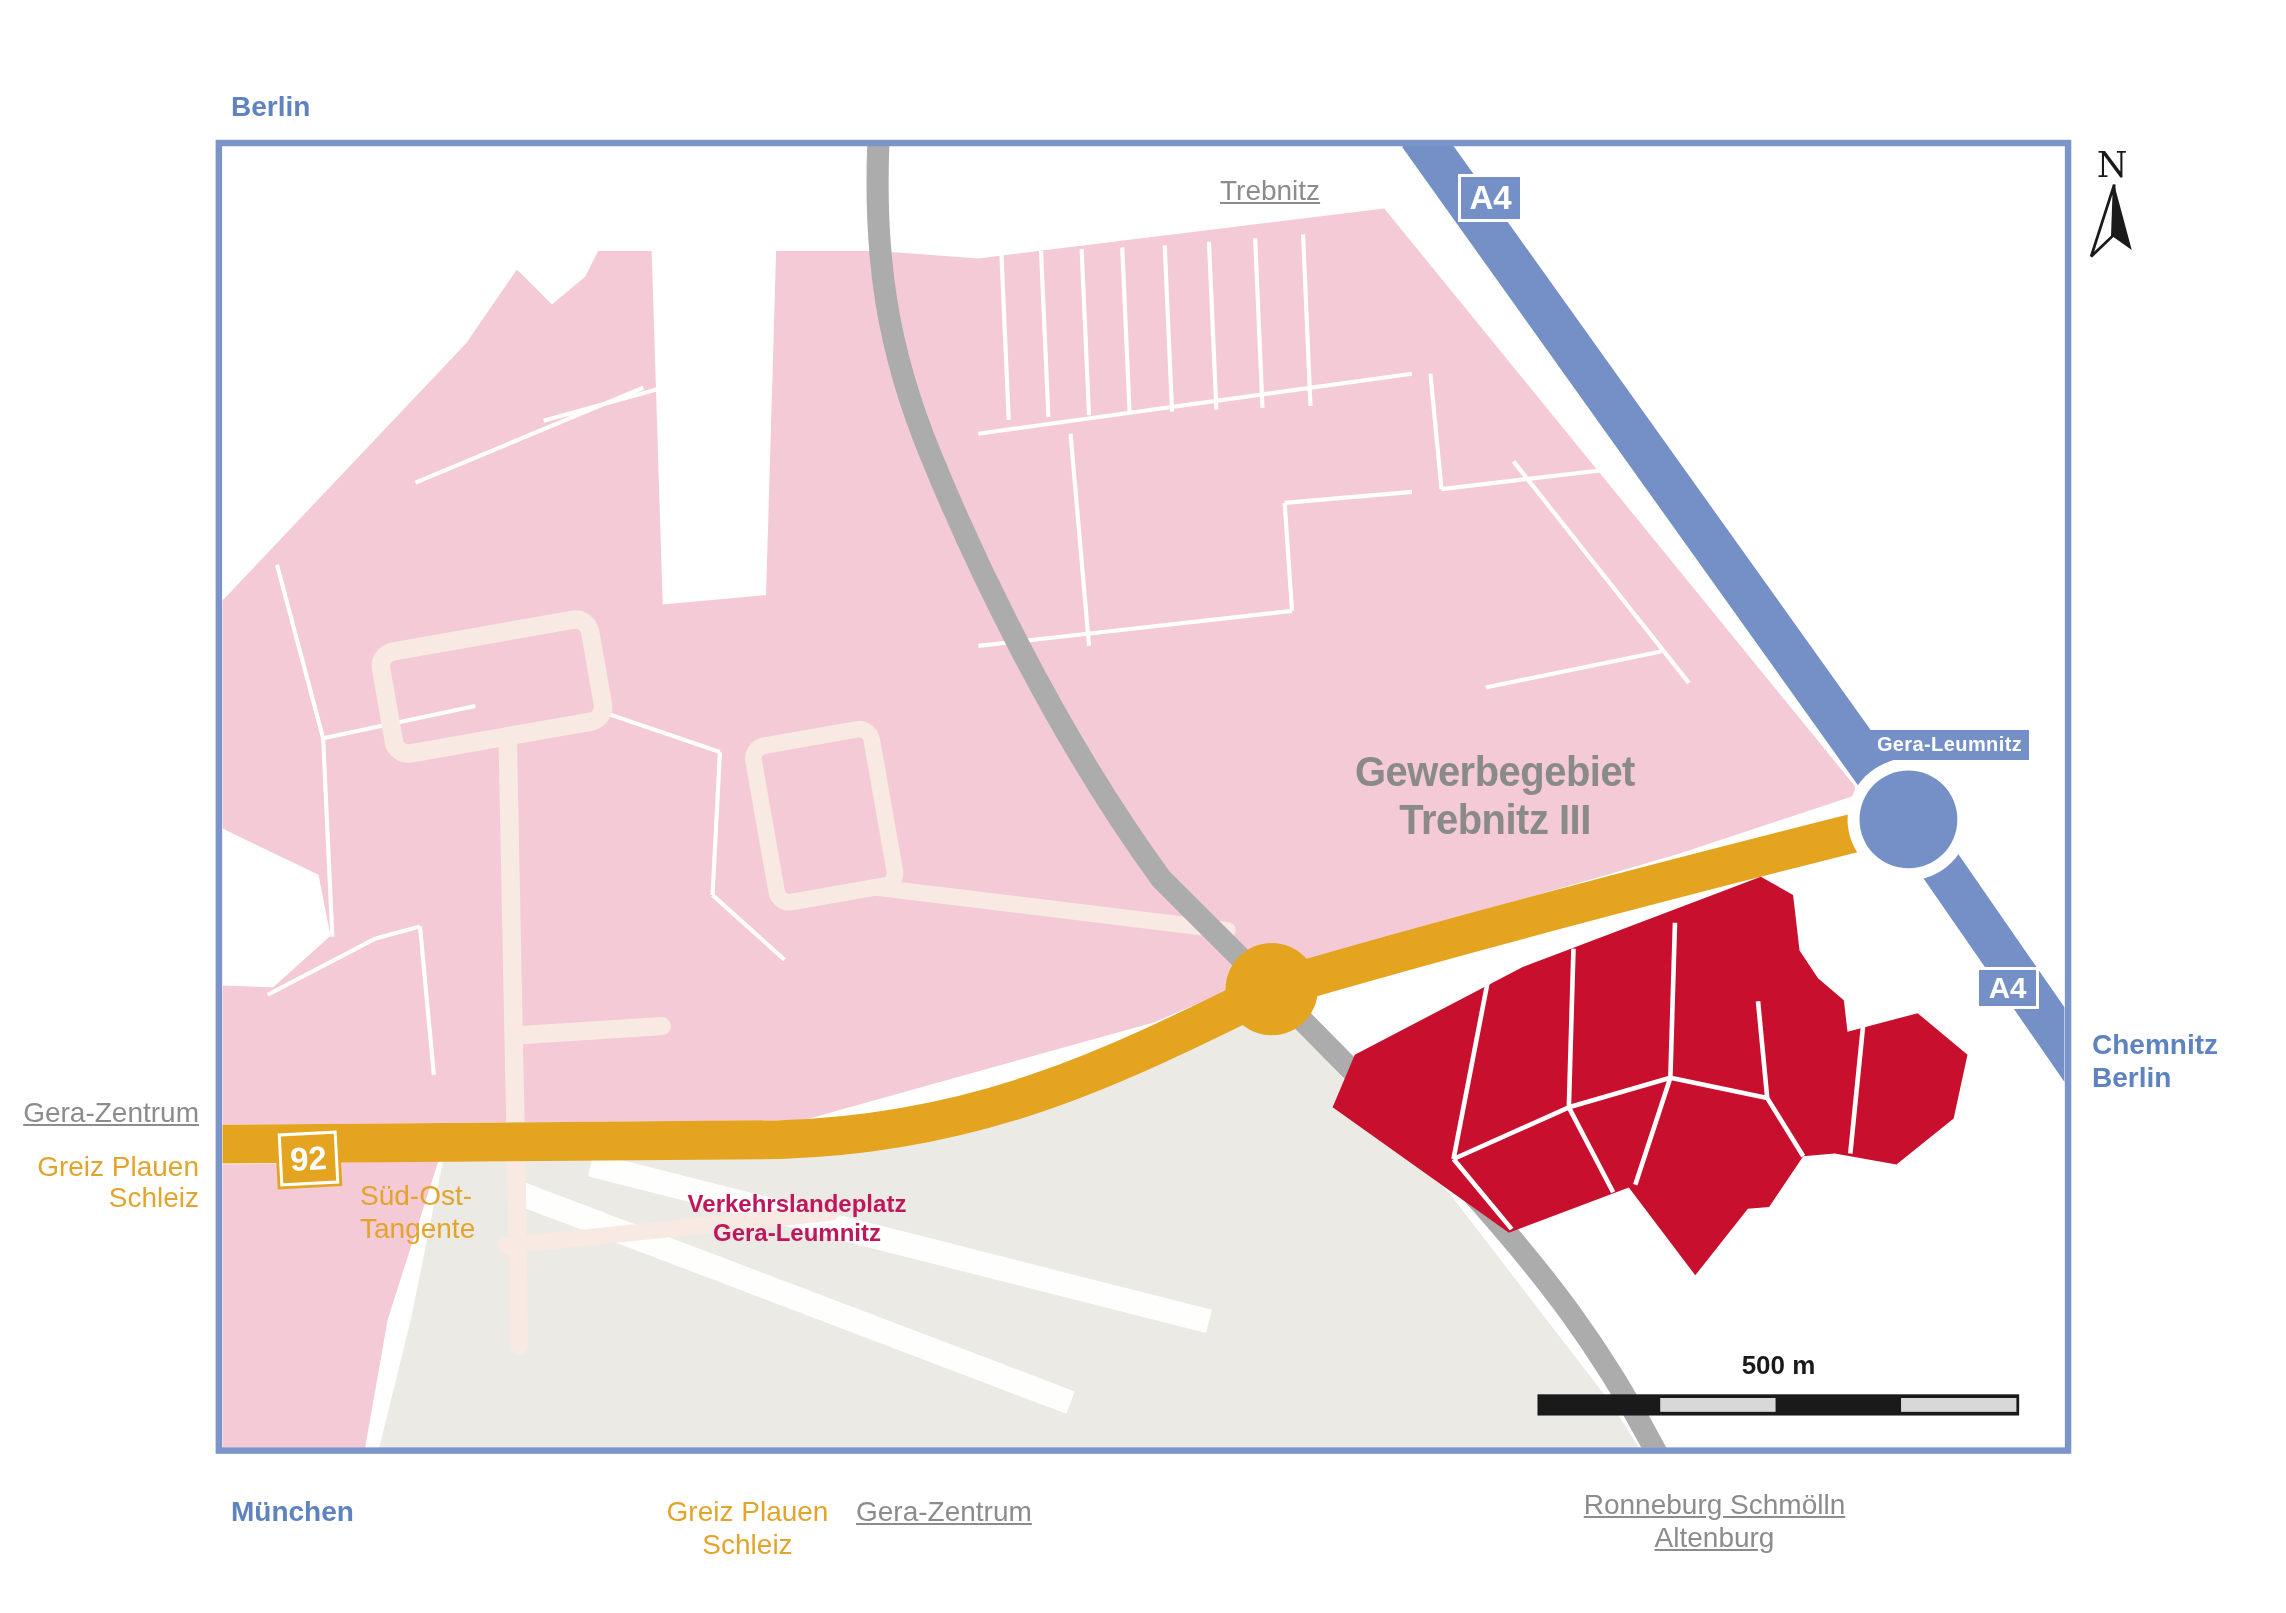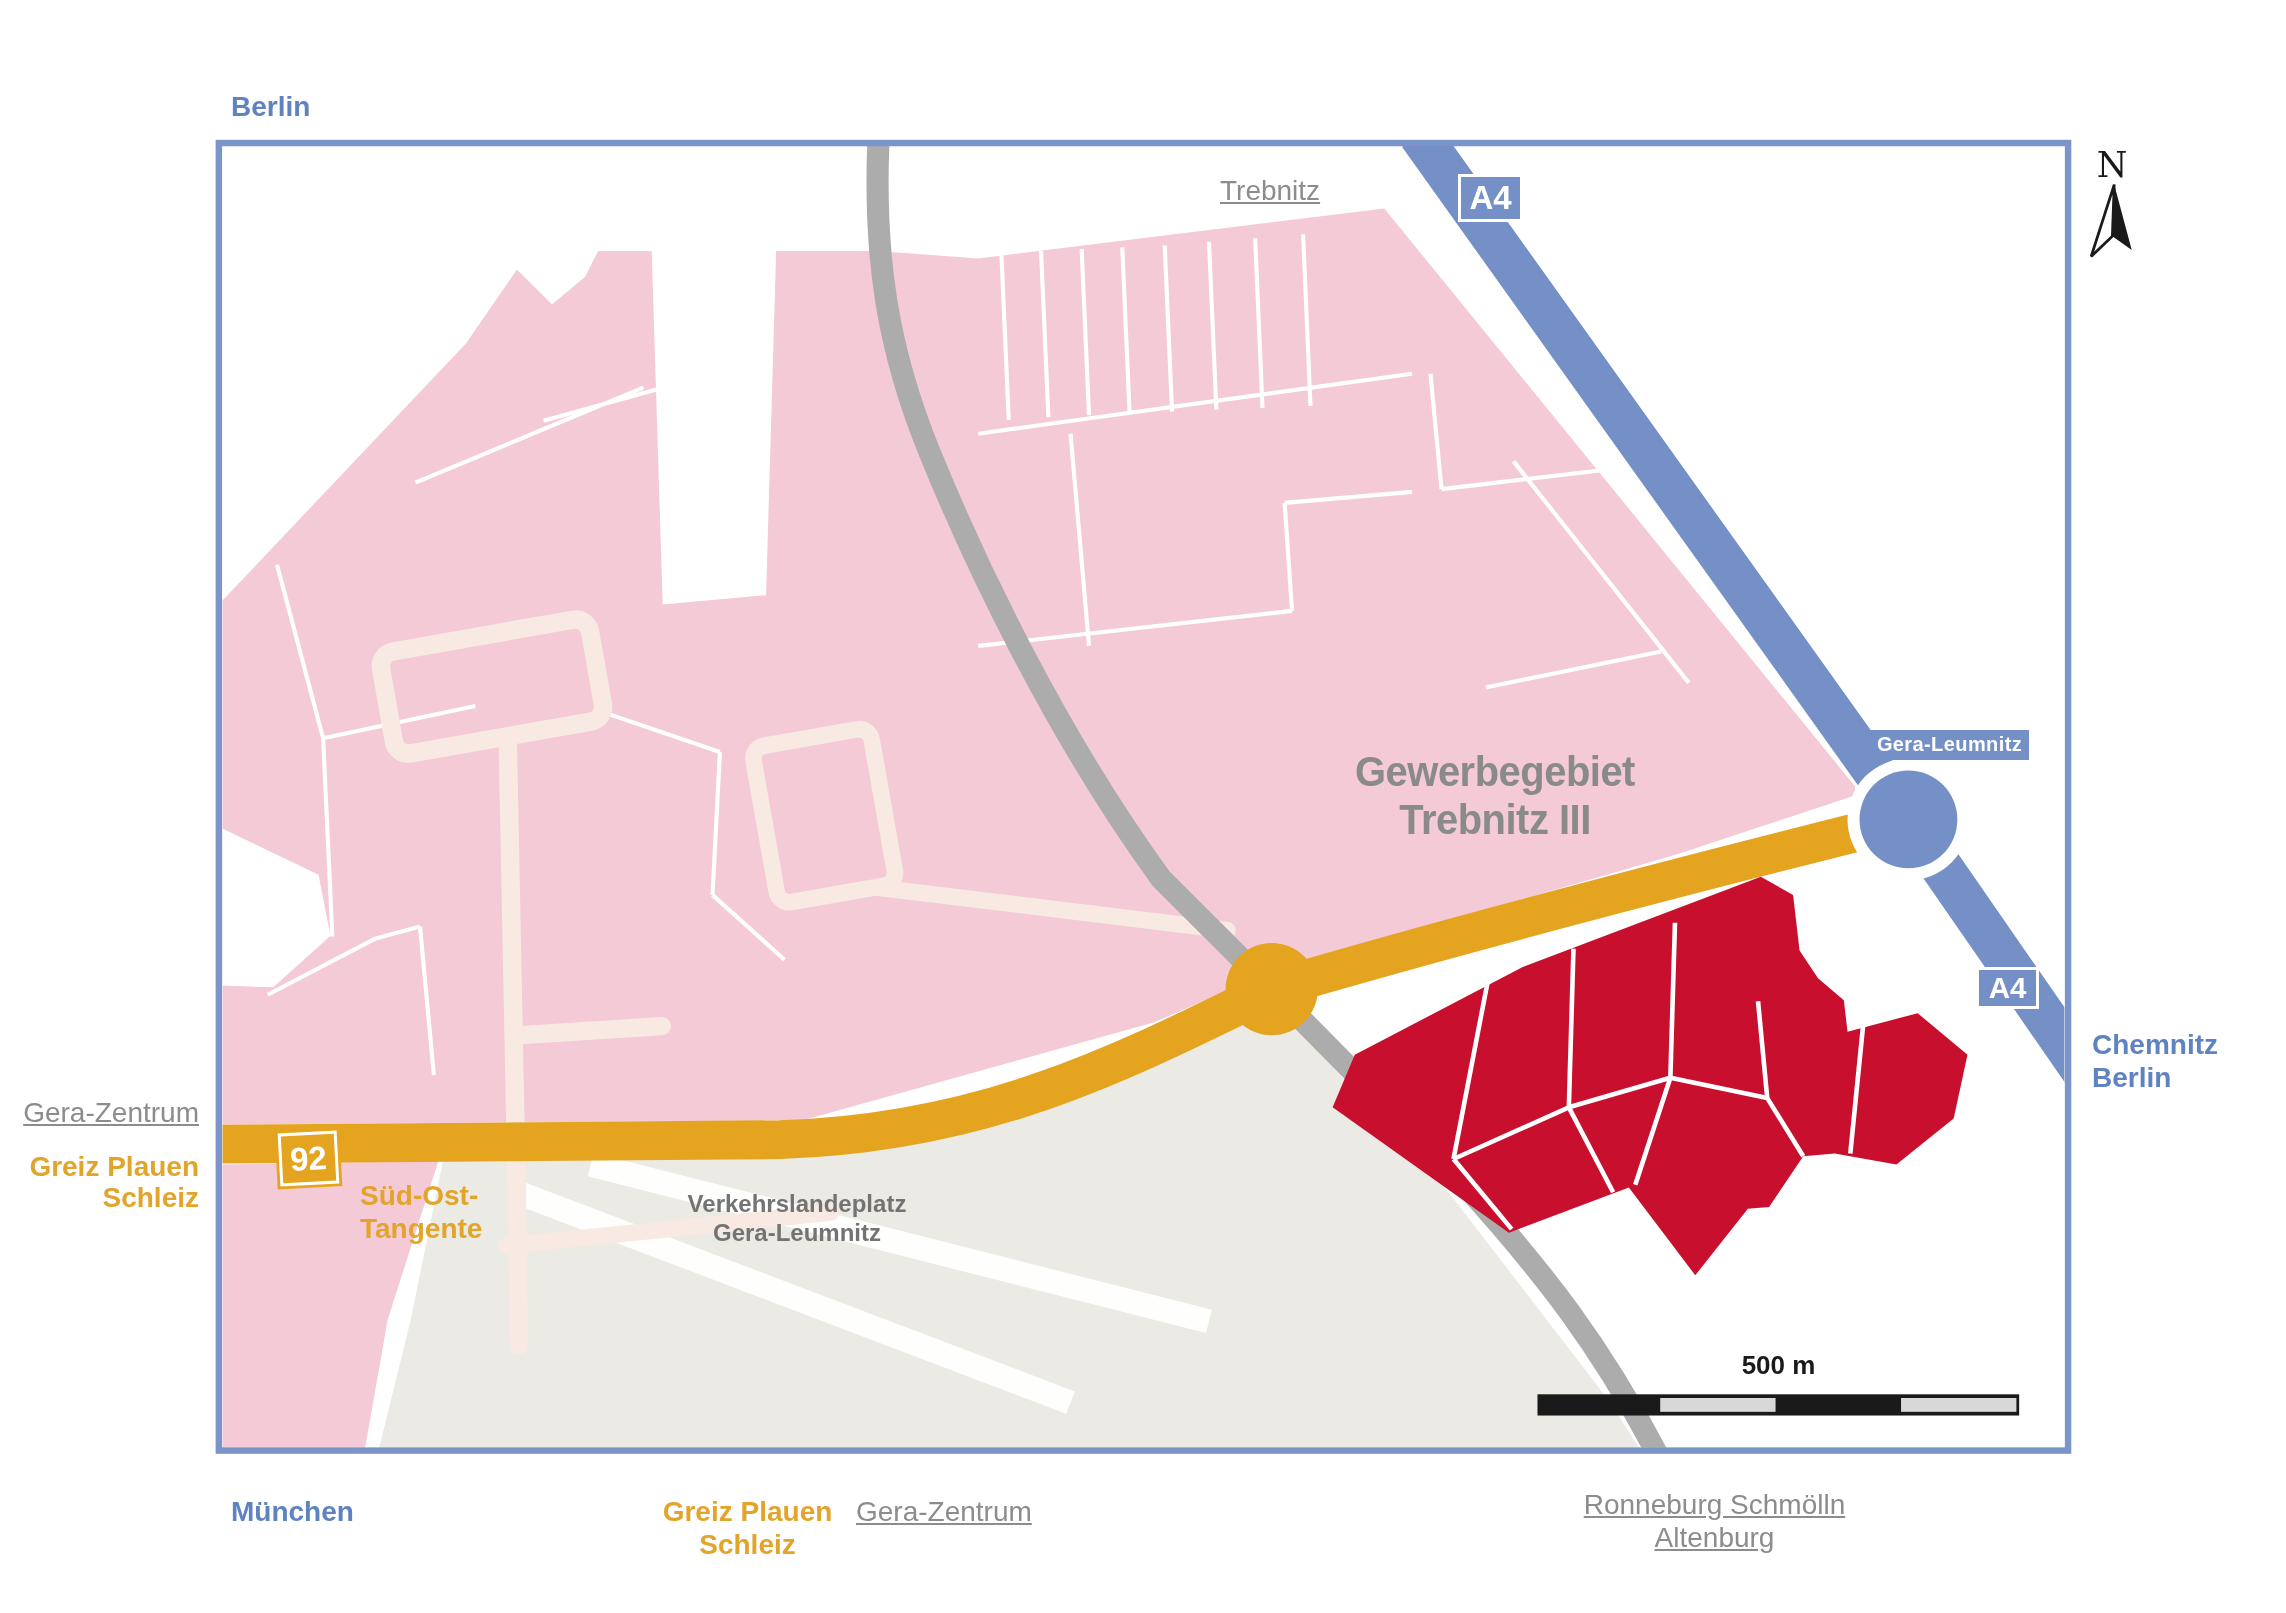--- a/index.html
+++ b/index.html
@@ -9,31 +9,31 @@
     --road-gray:#ACACAC; --airport-gray:#ECEAE5; --gray-text:#8C8C8C;
     --dark-text:#1A1A1A; --scalebar-light:#D8D8D8;
   }
   html,body{margin:0;padding:0;background:#fff;}
   #stage{position:relative;width:2286px;height:1613px;background:#fff;overflow:hidden;
          font-family:"Liberation Sans",sans-serif;}
   #map-svg{position:absolute;left:0;top:0;}
   .lbl{position:absolute;font:700 28px "Liberation Sans",sans-serif;line-height:33px;white-space:nowrap;}
   .blue{color:var(--city-label-blue);}
   .cyan{color:var(--motorway-label-cyan);}
-  .orange{color:var(--orange-text);font-weight:700;}
+  .orange{color:var(--orange-text);font-weight:400;}
   .gray{color:var(--gray-text);font-weight:400;text-decoration:underline;}
   .ctr{text-align:center;}
   .rgt{text-align:right;}
   .badge{position:absolute;display:flex;align-items:center;justify-content:center;
          box-sizing:border-box;color:#fff;font-weight:700;}
   .badge-blue{background:var(--motorway-blue);border:3.7px solid #fff;}
   #badge-92{background:var(--road-yellow);border:3.7px solid #fff;
             box-shadow:0 0 0 2.8px var(--road-yellow);transform:rotate(-3deg);font-size:33px;}
   #badge-gera{background:var(--motorway-blue);font-size:20px;letter-spacing:0.4px;}
-  #lbl-airport{font:700 24px "Liberation Sans",sans-serif;line-height:29px;color:#737373;text-align:center;}
+  #lbl-airport{font:700 24px "Liberation Sans",sans-serif;line-height:29px;color:#be185d;text-align:center;}
   #lbl-gewerbe{font:700 42px "Liberation Sans",sans-serif;line-height:48px;color:#8A8A8A;
                letter-spacing:-0.5px;transform:scaleX(.95);}
   #lbl-scale{color:var(--dark-text);font-size:26px;}
   .pinkfill{fill:var(--area-pink);}
   .whiteline{stroke:#fff;stroke-width:4.5;fill:none;}
   .redline{stroke:#fff;stroke-width:5;fill:none;}
   .cream{stroke:var(--minor-road-cream);fill:none;stroke-linecap:round;stroke-linejoin:round;}
 </style>
 </head>
 <body>

